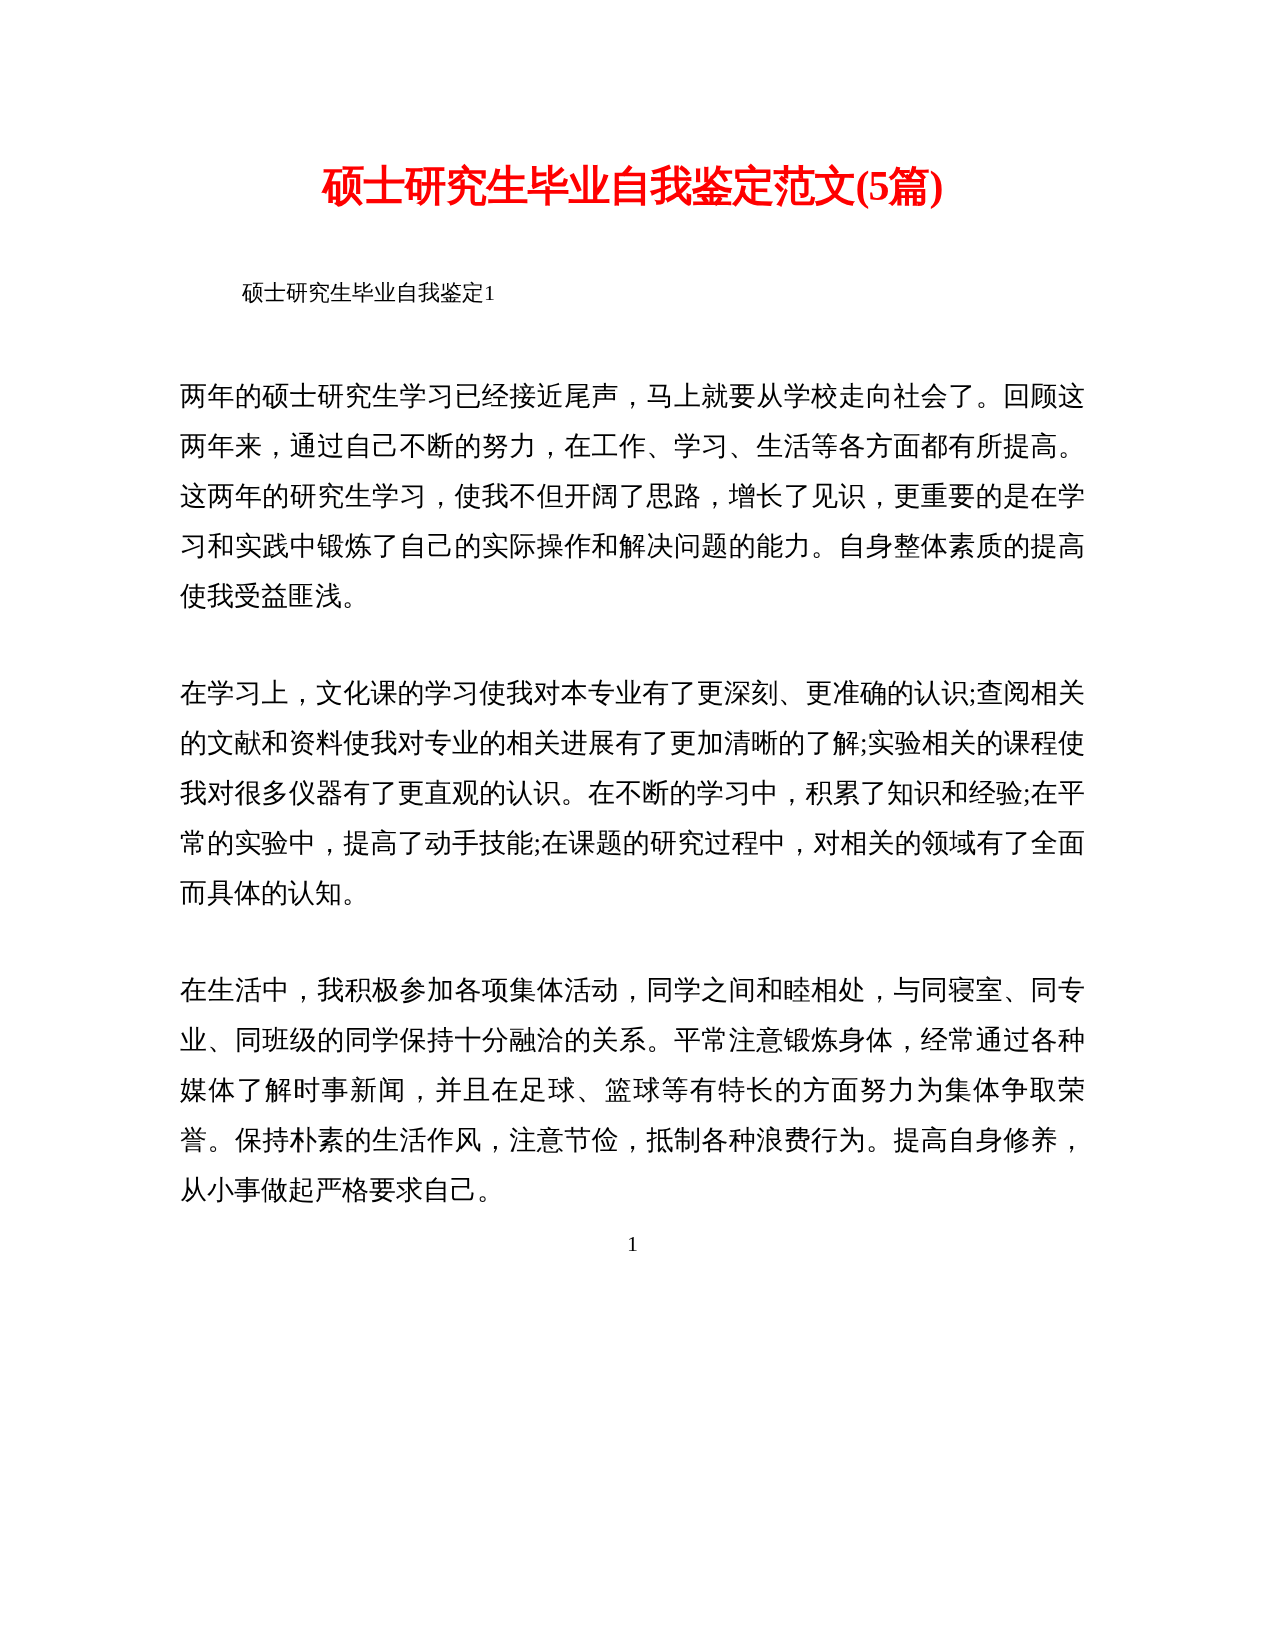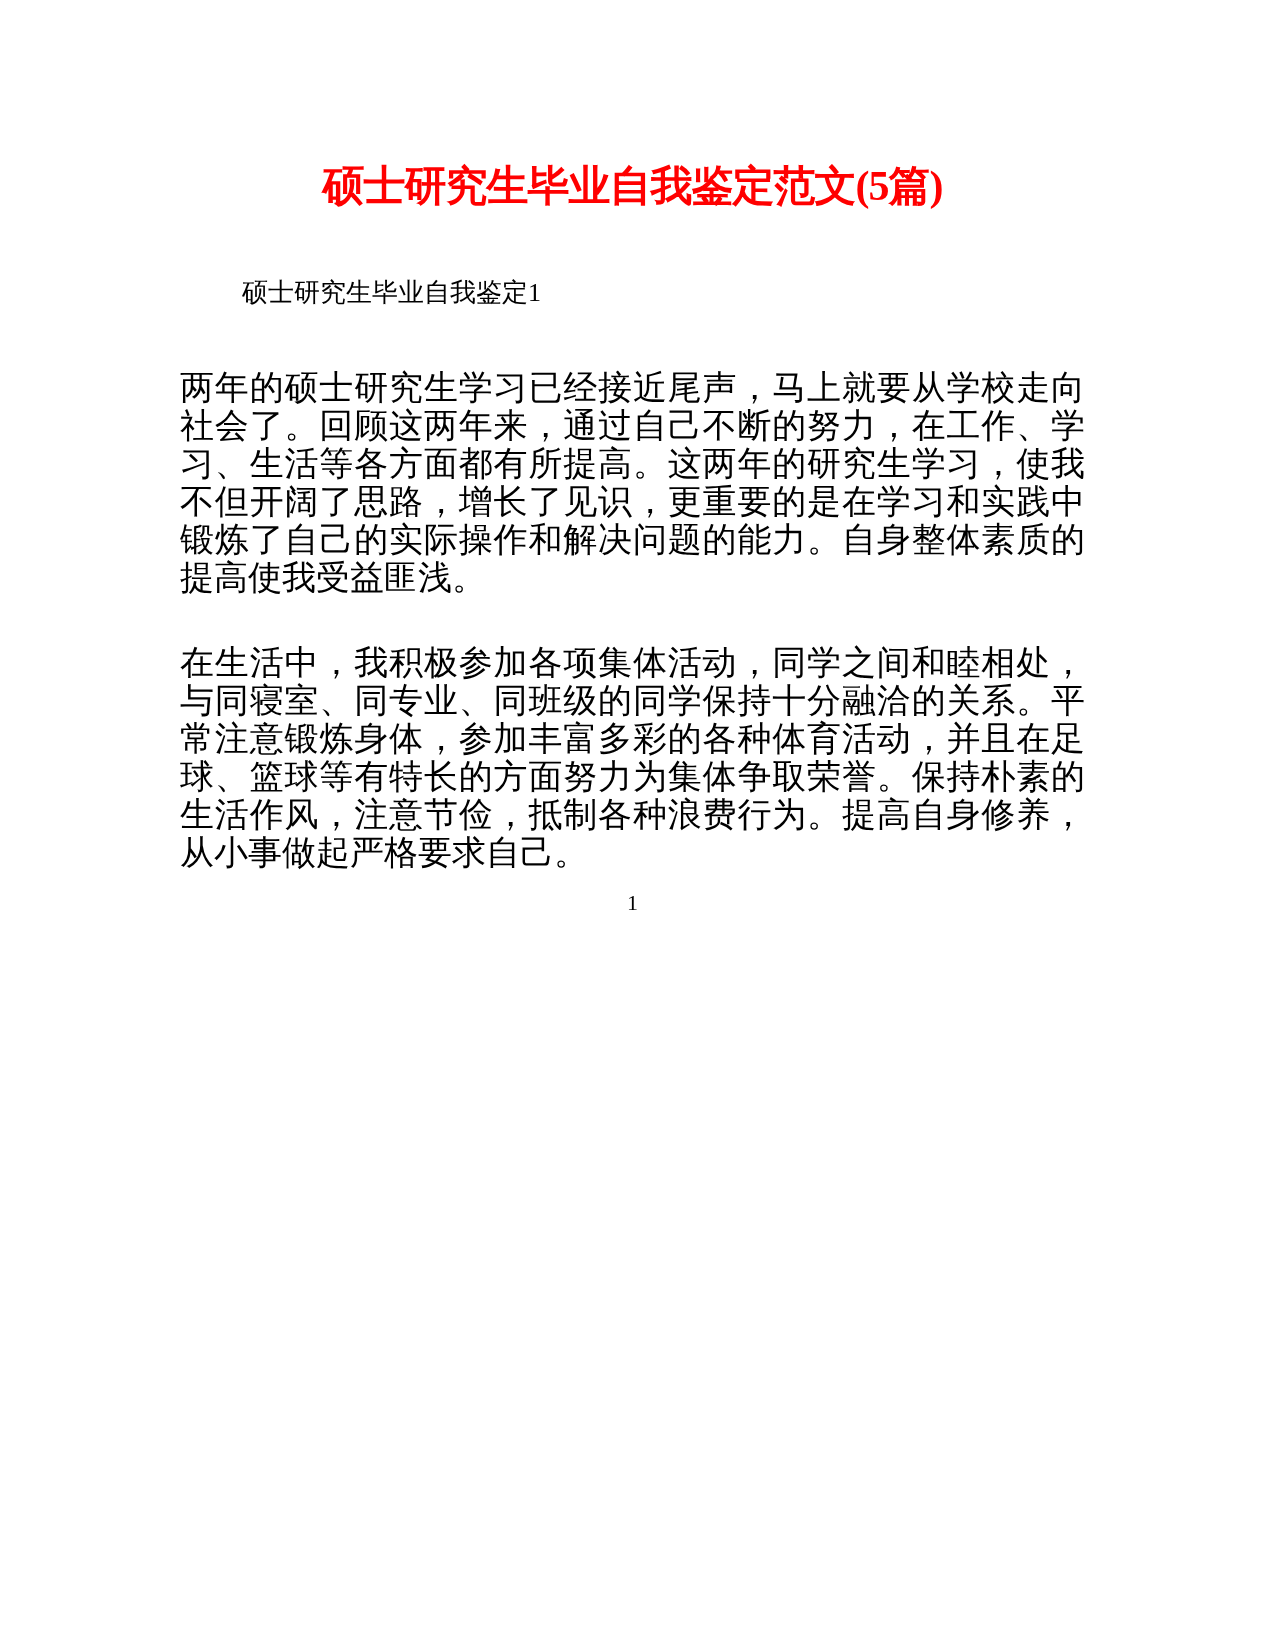--- a/index.html
+++ b/index.html
@@ -26,34 +26,33 @@
     text-align: center;
     color: #FF0000;
     font-weight: bold;
     font-size: 42px;
     line-height: 56px;
     letter-spacing: -1px;
     font-family: "Liberation Serif", "DejaVu Serif", serif;
   }
   .section-heading {
     margin: 56px 0 0 0;
-    font-size: 26px;
+    font-size: 22px;
     line-height: 46px;
     text-indent: 62px; 
   }
   .paragraphs {
     margin-top: 55px;
   }
   .para {
     margin: 0 0 47px 0;
-    font-size: 34px;
-    line-height: 38px;
+    font-size: 27px;
+    line-height: 50px;
     text-align: justify;
     word-break: break-all;
-    font-family: Liberation Mono, monospace;
   }
   .para:last-child {
     margin-bottom: 0;
   }
   .page-number {
     margin-top: 14px;
     text-align: center;
     font-size: 22px;
     line-height: 30px;
     color: #000000;
@@ -64,19 +63,20 @@
 
 <div class="page">
   <div class="content">
 
     <h1 class="doc-title">硕士研究生毕业自我鉴定范文(5篇)</h1>
 
     <p class="section-heading">硕士研究生毕业自我鉴定1</p>
 
     <div class="paragraphs">
       <p class="para">两年的硕士研究生学习已经接近尾声，马上就要从学校走向社会了。回顾这两年来，通过自己不断的努力，在工作、学习、生活等各方面都有所提高。这两年的研究生学习，使我不但开阔了思路，增长了见识，更重要的是在学习和实践中锻炼了自己的实际操作和解决问题的能力。自身整体素质的提高使我受益匪浅。</p>
-      <p class="para">在生活中，我积极参加各项集体活动，同学之间和睦相处，与同寝室、同专业、同班级的同学保持十分融洽的关系。平常注意锻炼身体，参加丰富多彩的各种体育活动，并且在足球、篮球等有特长的方面努力为集体争取荣誉。保持朴素的生活作风，注意节俭，抵制各种浪费行为。提高自身修养，从小事做起严格要求自己。</p>
+      <p class="para">在学习上，文化课的学习使我对本专业有了更深刻、更准确的认识;查阅相关的文献和资料使我对专业的相关进展有了更加清晰的了解;实验相关的课程使我对很多仪器有了更直观的认识。在不断的学习中，积累了知识和经验;在平常的实验中，提高了动手技能;在课题的研究过程中，对相关的领域有了全面而具体的认知。</p>
+      <p class="para">在生活中，我积极参加各项集体活动，同学之间和睦相处，与同寝室、同专业、同班级的同学保持十分融洽的关系。平常注意锻炼身体，经常通过各种媒体了解时事新闻，并且在足球、篮球等有特长的方面努力为集体争取荣誉。保持朴素的生活作风，注意节俭，抵制各种浪费行为。提高自身修养，从小事做起严格要求自己。</p>
     </div>
 
     <div class="page-number">1</div>
 
   </div>
 </div>
 
 </body></html>

